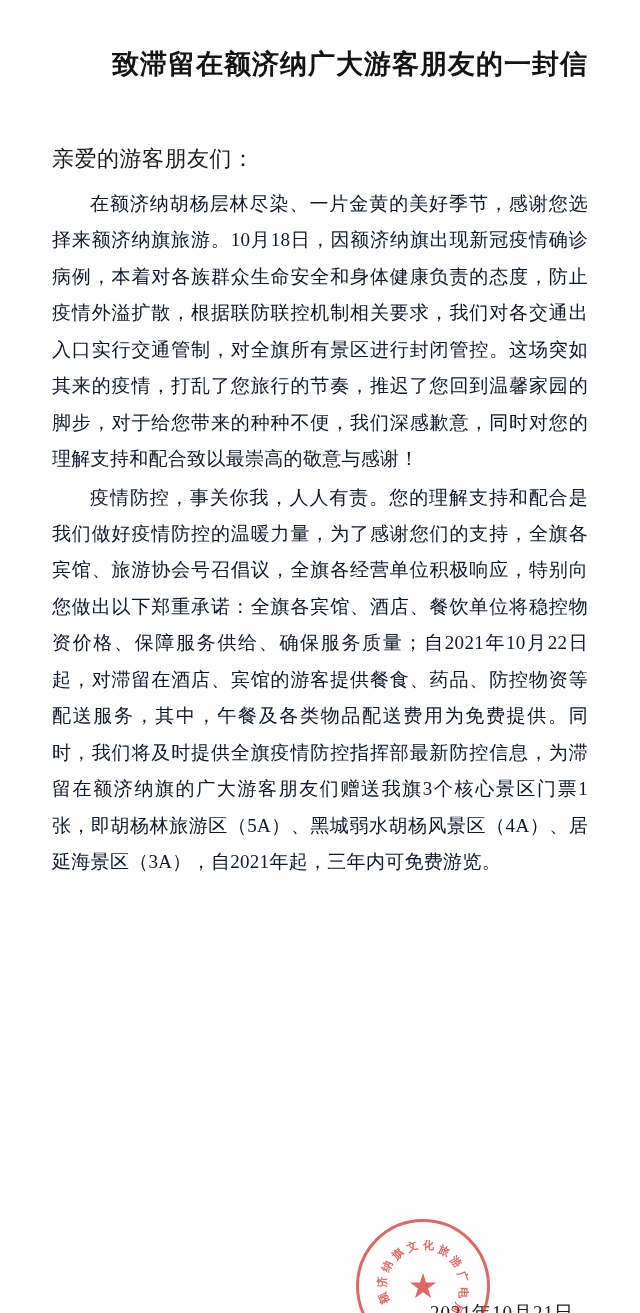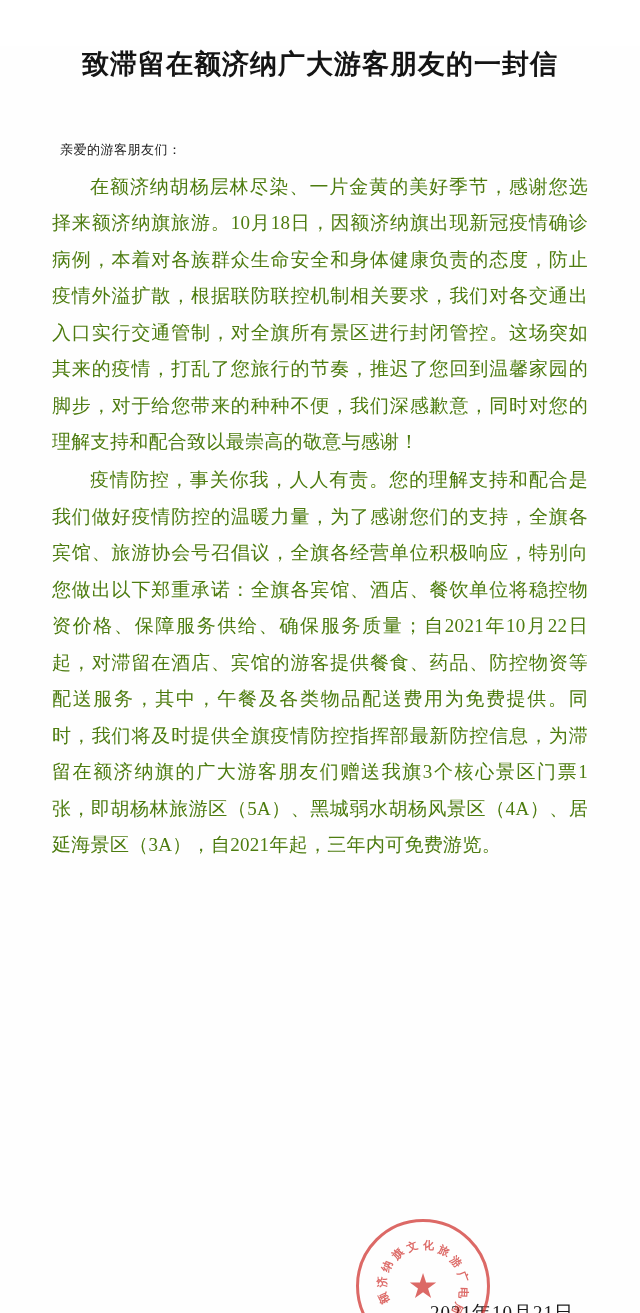--- a/index.html
+++ b/index.html
@@ -17,47 +17,47 @@
   }
   .page {
     width: 640px;
     height: 1313px;
     position: relative;
     box-sizing: border-box;
     padding: 0 52px;
     background: #fefefe;
   }
   .doc-title {
-    text-align: center;
+    text-align: right;
     font-size: 27px;
     font-weight: bold;
     letter-spacing: 1px;
     margin-top: 46px;
     margin-bottom: 0;
     color: #141414;
     font-family: "Liberation Serif", "DejaVu Serif", serif;
   }
   .body-block {
     margin-top: 56px;
   }
   .salutation {
-    font-size: 13px;
+    font-size: 22px;
     line-height: 1.9;
-    margin: 0 0 6px 8px;
+    margin: 0 0 6px 0;
     letter-spacing: 0.5px;
   }
   p.para {
     font-size: 19px;
     line-height: 1.92;
     margin: 0 0 2px 0;
     text-align: justify;
     text-justify: inter-ideograph;
     text-indent: 2em;
     letter-spacing: 0.3px;
-    color: #4d7c0f;
+    color: #0f172a;
   }
   .signature-area {
     position: absolute;
     right: 52px;
     bottom: 28px;
     width: 320px;
     text-align: right;
   }
   .sign-line {
     font-size: 19px;

